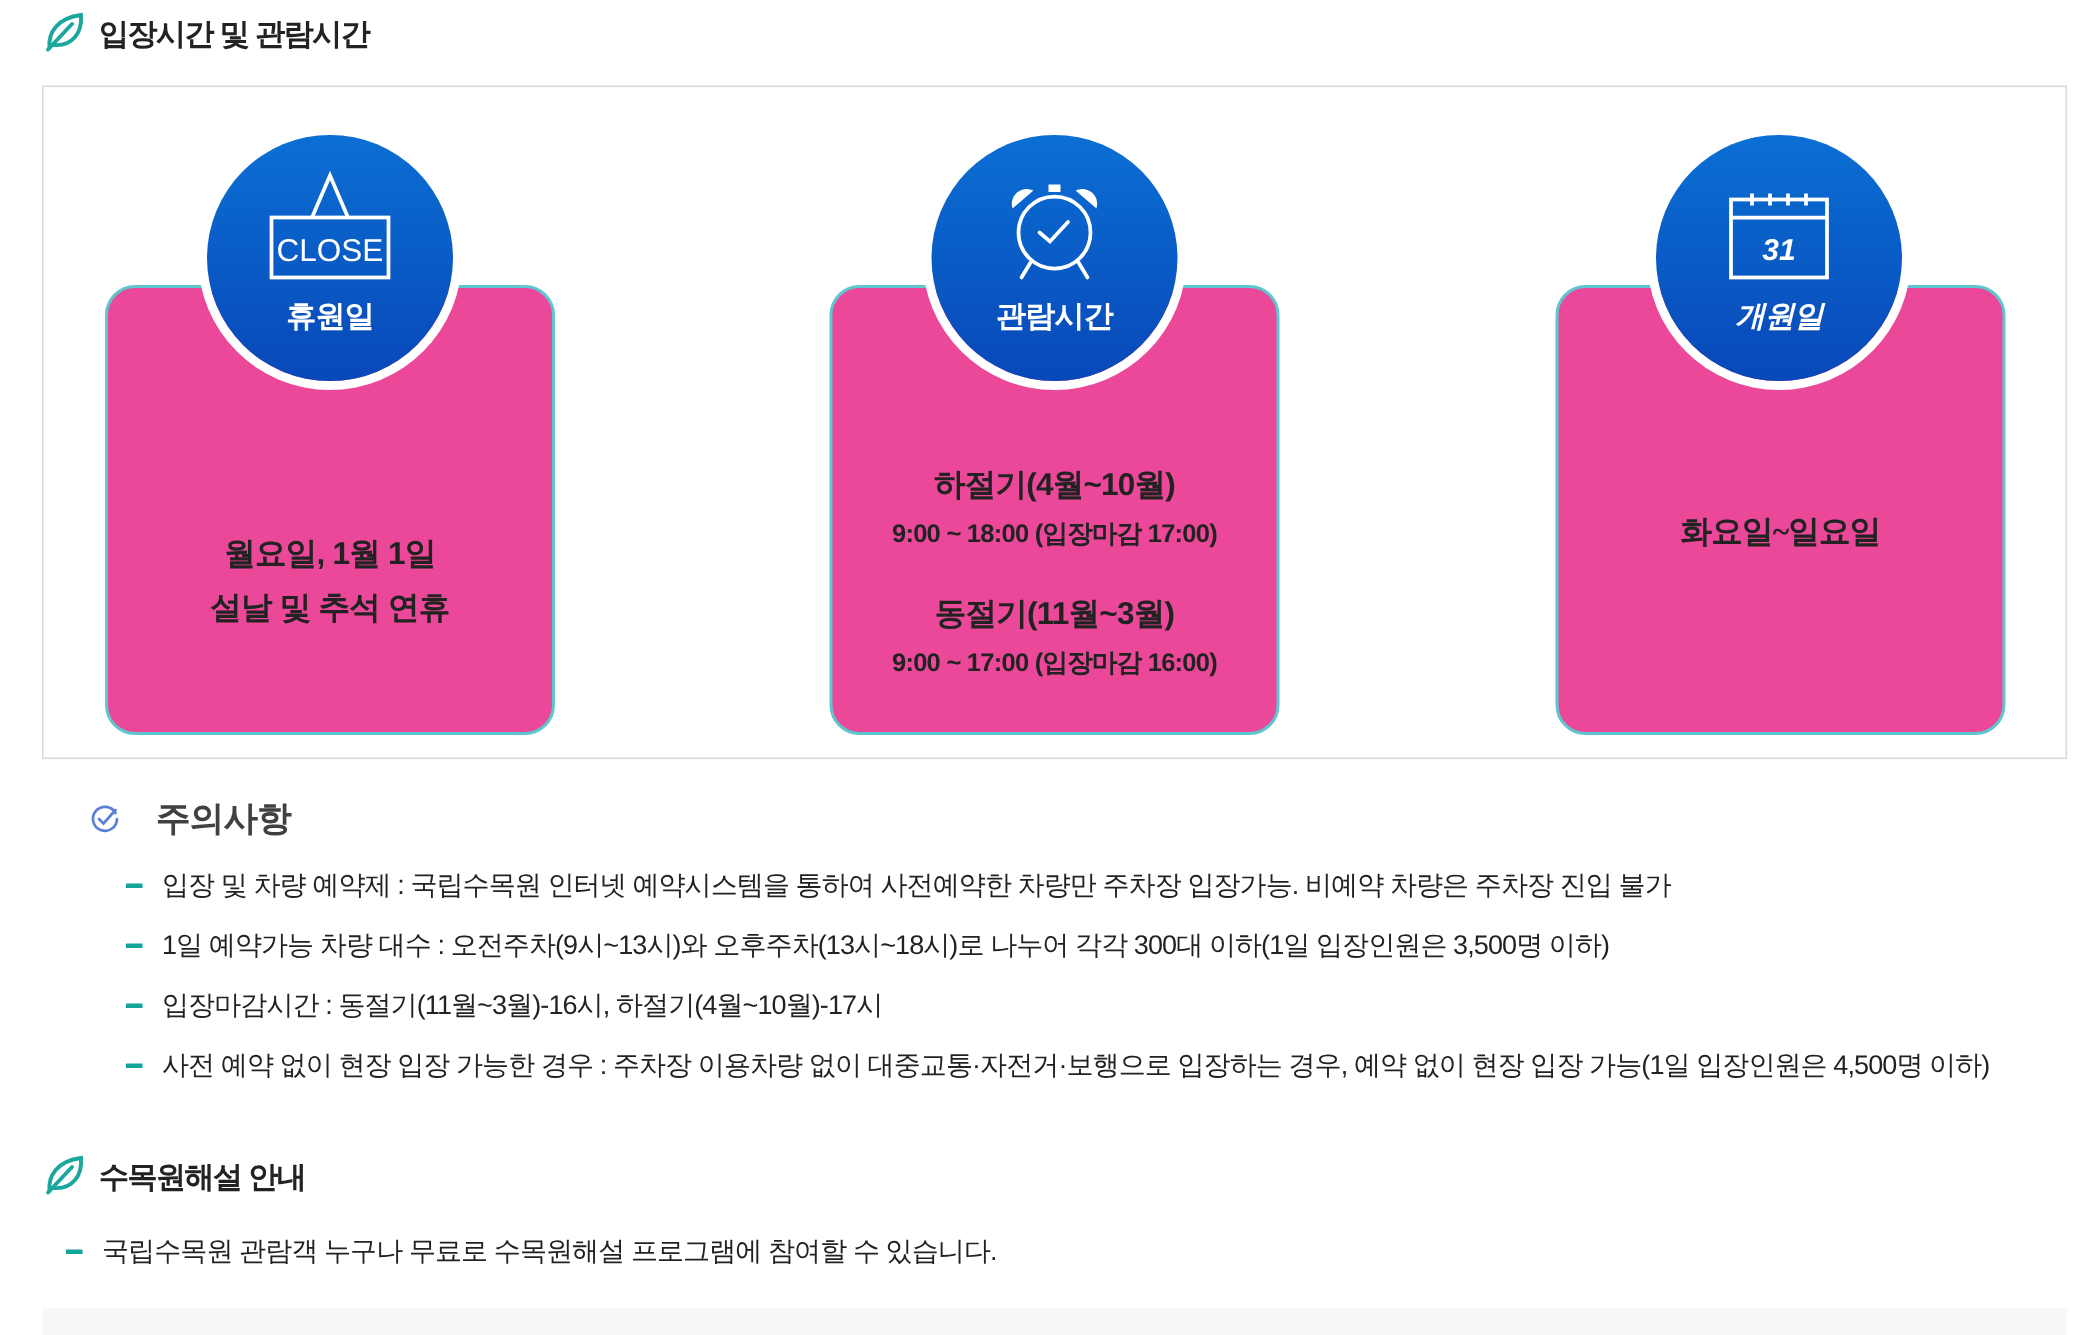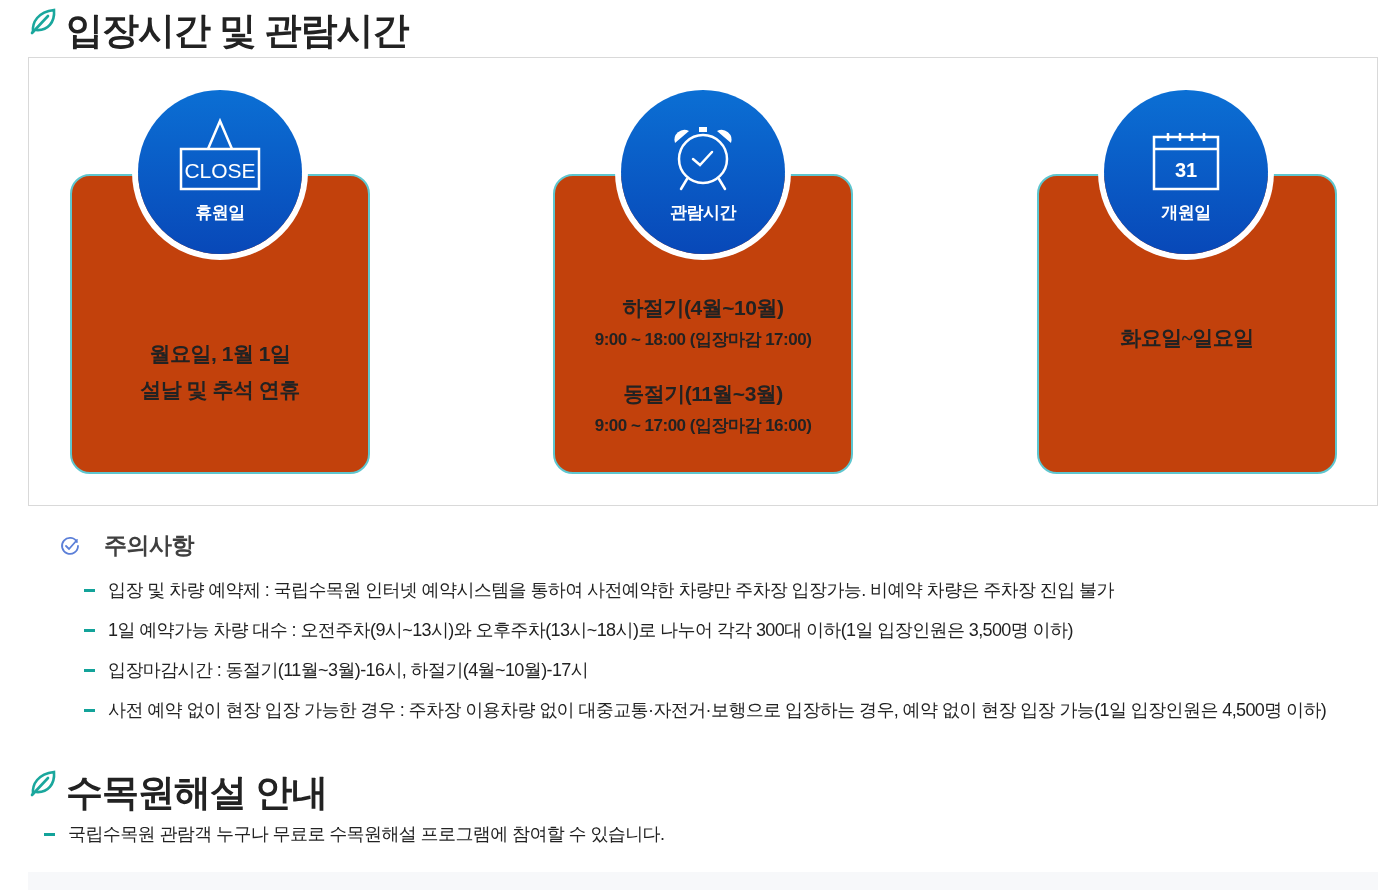--- a/index.html
+++ b/index.html
@@ -1,35 +1,35 @@
 <!DOCTYPE html>
 <html><head>
 <meta charset="utf-8">
 <style>
   * { box-sizing: border-box; margin: 0; padding: 0; }
   html, body { width: 1385px; height: 890px; background: #ffffff; overflow: hidden; }
   body { font-family: "Liberation Sans", "DejaVu Sans", sans-serif; color: #222; position: relative; }
 
-  .sec-title { position: absolute; left: 28px; display: flex; align-items: flex-start; gap: 8px;
-    font-size: 37px; font-weight: bold; color: #222; letter-spacing: -1px; }
+  .sec-title { position: absolute; left: 28px; display: flex; align-items: flex-end; gap: 8px;
+    font-size: 20px; font-weight: bold; color: #222; letter-spacing: -1px; }
   .sec-title .leaf { width: 30px; height: 30px; display: inline-block; }
   #title1 { top: 6px; }
   #title2 { top: 768px; }
 
   .outer-box { position: absolute; left: 28px; top: 57px; width: 1350px; height: 449px;
     border: 1px solid #d9d9d9; background: #fff; }
 
-  .card { position: absolute; top: 116px; width: 300px; height: 300px;
-    border: 2px solid #5ec6cf; border-radius: 20px; background: #c2410c; }
+  .card { position: absolute; top: 132px; width: 300px; height: 300px;
+    border: 2px solid #5ec6cf; border-radius: 20px; background: #ec4899; }
   .card .body { position: absolute; left: 0; right: 0; text-align: center; color: #222; }
   .circle { position: absolute; top: 32px; width: 164px; height: 164px; border-radius: 50%;
     background: linear-gradient(180deg, #0b6fd4 0%, #0848b8 100%);
     display: flex; flex-direction: column; align-items: center; justify-content: flex-end;
     padding-bottom: 30px; box-shadow: 0 0 0 6px #fff; }
-  .circle .label { color: #fff; font-weight: bold; font-size: 17px; letter-spacing: -0.5px; }
+  .circle .label { color: #fff; font-weight: bold; font-size: 20px; letter-spacing: -0.5px; }
   .circle svg { margin-bottom: 8px; }
 
   .big { font-size: 21px; font-weight: bold; letter-spacing: -0.5px; line-height: 36px; }
   .small { font-size: 17px; font-weight: bold; letter-spacing: -0.5px; line-height: 28px; }
 
   .notice { position: absolute; left: 60px; top: 530px; }
   .notice-title { display: flex; align-items: center; gap: 24px; font-size: 23px; font-weight: bold; color: #404040; letter-spacing: -0.5px; }
   .notice-list { list-style: none; position: absolute; left: 24px; top: 40px; width: 1320px; }
   .notice-list li, .guide-list li { display: flex; align-items: center; font-size: 18px; color: #222; letter-spacing: -0.6px; height: 40px; white-space: nowrap; }
   .dash { display: inline-block; width: 11px; height: 3px; background: #13a39a; margin-right: 13px; flex: 0 0 auto; }
@@ -85,21 +85,21 @@
       <path d="M20 56 L14 66 M52 56 L58 66" stroke="#fff" stroke-width="2.5" stroke-linecap="round"></path>
     </svg>
     <span class="label">관람시간</span>
   </div>
 
   <div class="card" style="left:1008px;font-family:Liberation Serif, serif;">
     <div class="body" style="top:144px;">
       <div class="big">화요일~일요일</div>
     </div>
   </div>
-  <div class="circle" style="left:1075px;">
+  <div class="circle" style="left:1075px;font-style:italic;">
     <svg width="72" height="62" viewBox="0 0 72 62">
       <rect x="4" y="6" width="64" height="52" fill="none" stroke="#fff" stroke-width="2.5"></rect>
       <line x1="4" y1="18" x2="68" y2="18" stroke="#fff" stroke-width="2.5"></line>
       <path d="M18 2 V10 M30 2 V10 M42 2 V10 M54 2 V10" stroke="#fff" stroke-width="2.5"></path>
       <text x="36" y="46" text-anchor="middle" fill="#fff" font-family="Liberation Sans, sans-serif" font-size="20" font-weight="bold">31</text>
     </svg>
     <span class="label">개원일</span>
   </div>
 </div>
 

